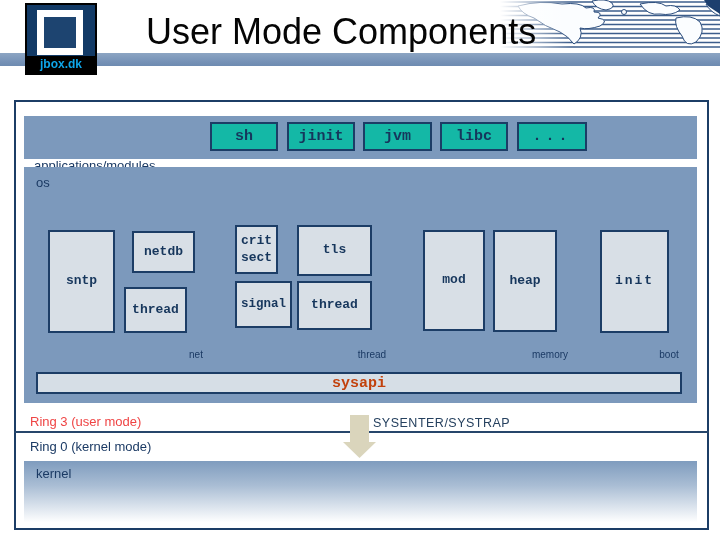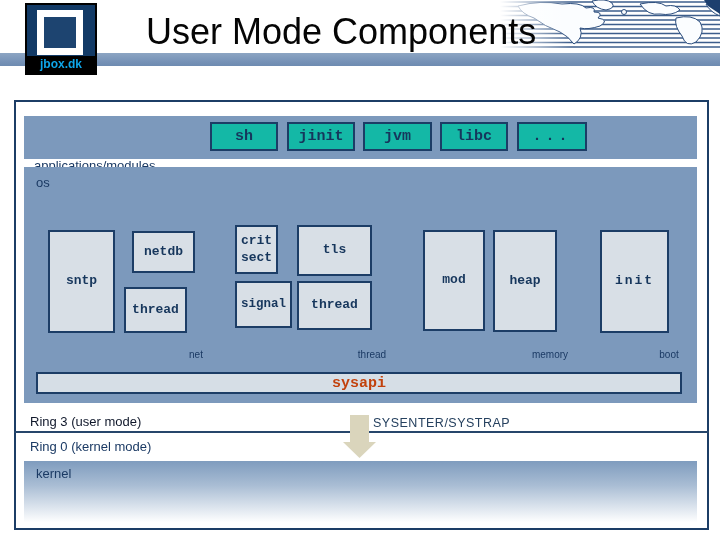--- a/index.html
+++ b/index.html
@@ -53,21 +53,21 @@
   .m-heap{left:493px;top:230px;width:64px;height:102px}
   .m-init{left:600px;top:230px;width:69px;height:103px;letter-spacing:2px}
   .glabel{top:349px;font-size:10px;color:#1B3A64;transform:translateX(-50%);white-space:nowrap;}
   .g-net{left:196px}.g-thread{left:372px}.g-memory{left:550px}.g-boot{left:669px}
   .sysapi{left:36px;top:372px;width:646px;height:22px;border:2px solid #1C3D66;
     background:#D6DEE6;box-sizing:border-box;display:flex;align-items:center;
     justify-content:center;font-family:"Liberation Mono", monospace;font-weight:bold;
     font-size:15px;color:#c2410c;}
 
   
-  .ring3{left:30px;top:414px;font-size:13px;color:#0f172a;}
+  .ring3{left:30px;top:414px;font-size:13px;color:#ef4444;}
   .syscall{left:373px;top:416px;font-size:12.5px;color:#26415F;letter-spacing:0.5px;}
   .divider{left:14px;top:431px;width:695px;height:2px;background:#26466B;}
   .ring0{left:30px;top:439px;font-size:13px;color:#1B3A64;}
   .down-arrow{left:343px;top:415px;width:33px;height:43px;}
 
   
   .kernel{left:24px;top:461px;width:673px;height:64px;
     background:linear-gradient(180deg,#7F9CBE 0%,#A9BDD4 38%,rgba(255,255,255,0) 96%);}
   .kernel-label{left:36px;top:466px;font-size:13px;color:#1B3A64;}
 </style>

